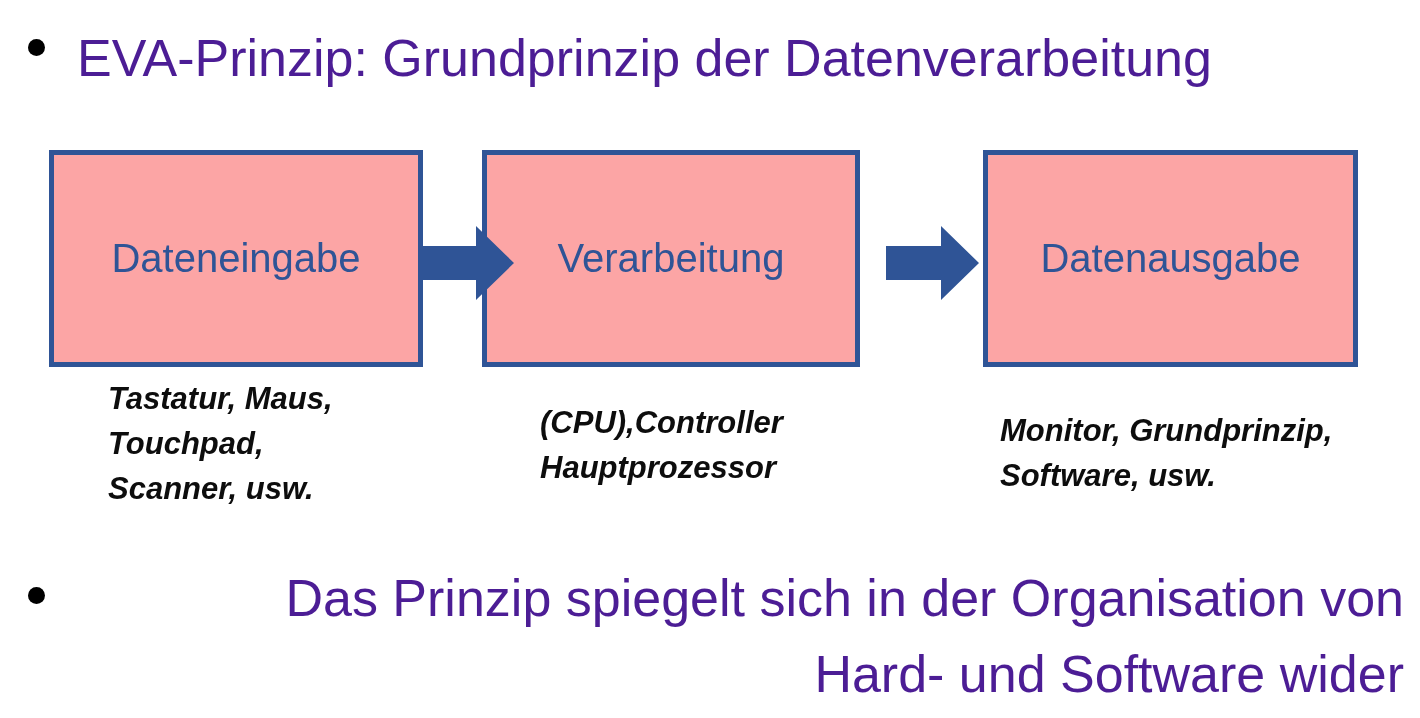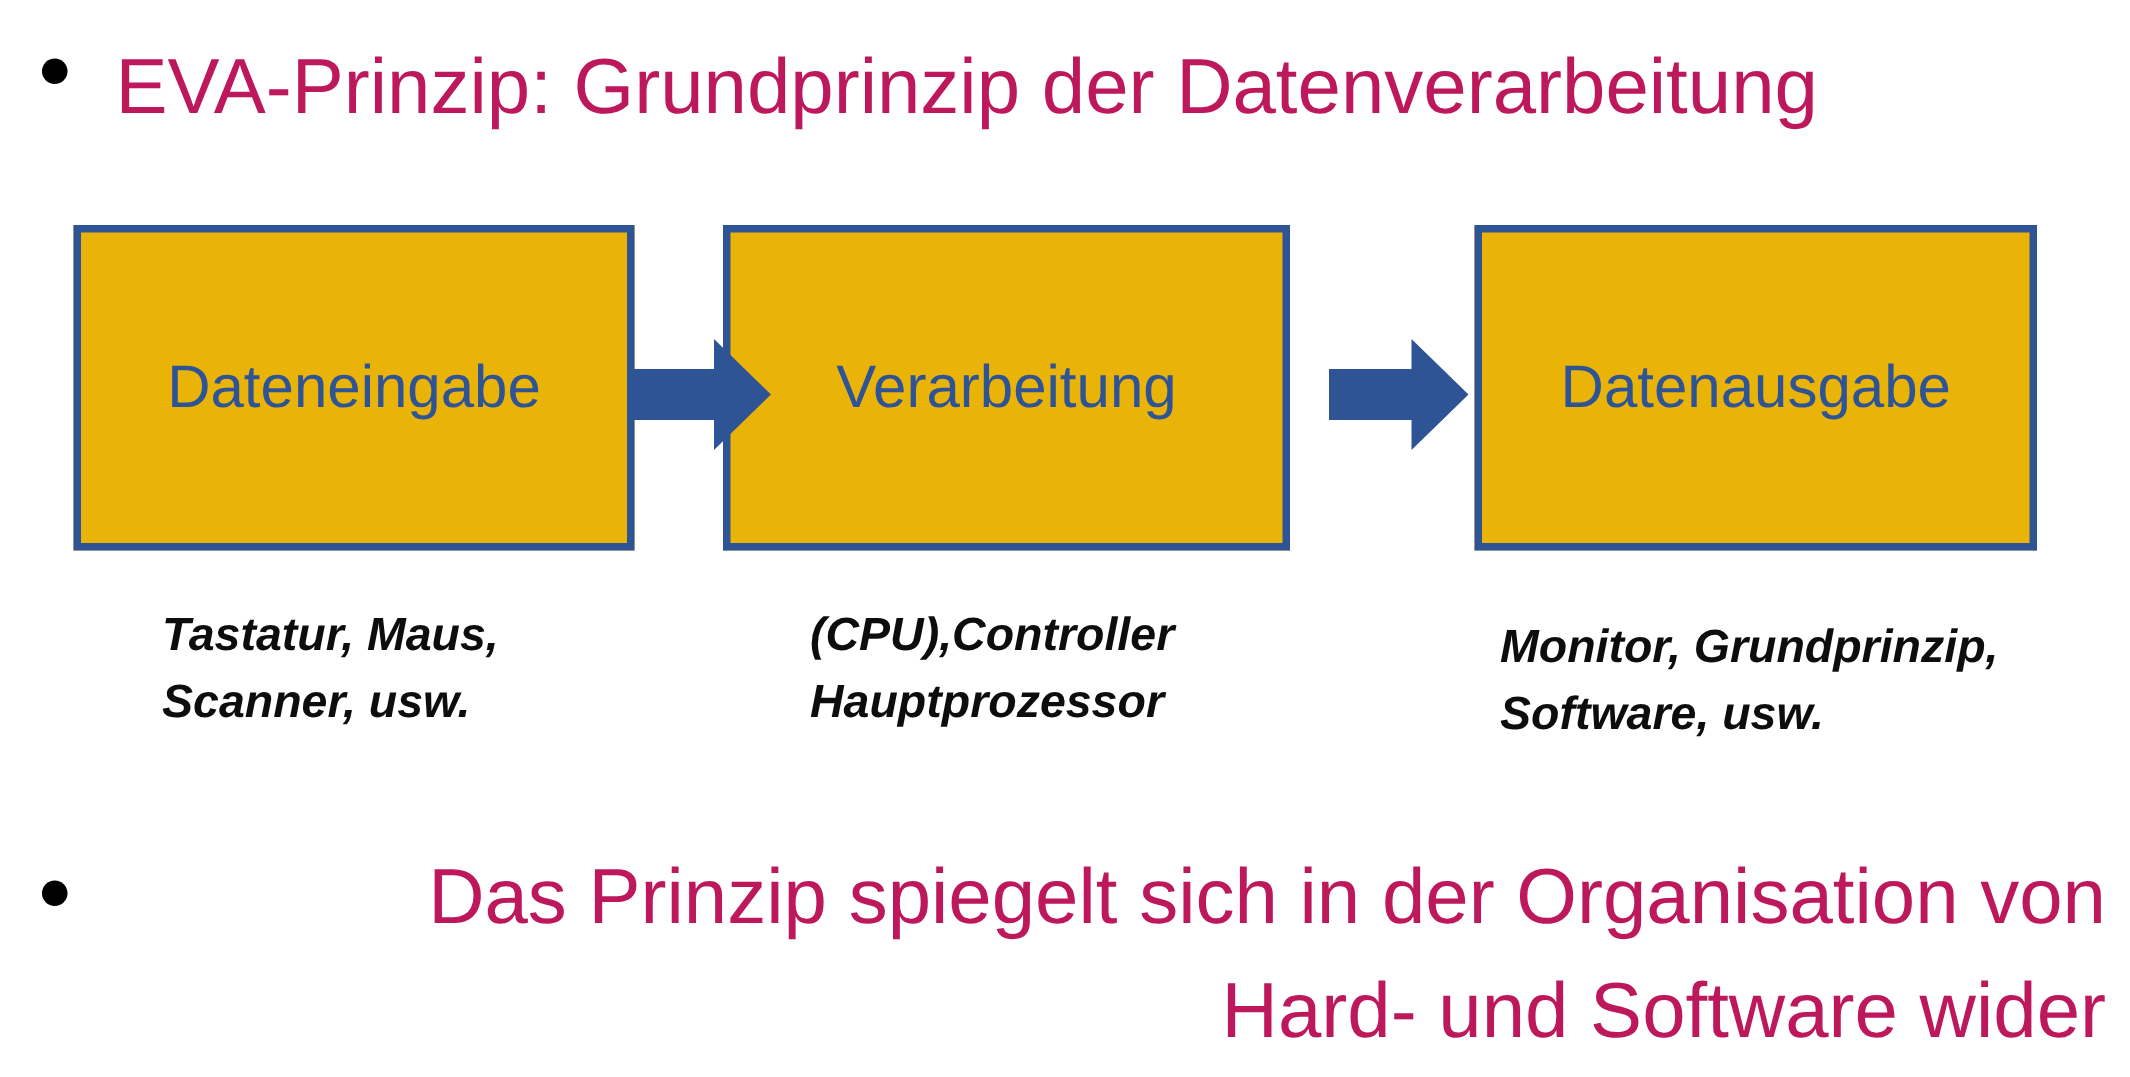--- a/index.html
+++ b/index.html
@@ -22,29 +22,29 @@
     height: 17px;
     border-radius: 50%;
     background: #000000;
   }
   .bullet-text {
     position: absolute;
     left: 77px;
     right: 16px;
     font-size: 52px;
     line-height: 76px;
-    color: #be185d;
+    color: #4c1d95;
     white-space: nowrap;
   }
   .flow-box {
     position: absolute;
     top: 150px;
     height: 217px;
     border: 5px solid var(--accent, #2F5496);
-    background: #eab308;
+    background: #fca5a5;
     box-sizing: border-box;
     display: flex;
     align-items: center;
     justify-content: center;
   }
   .flow-box .box-label {
     font-size: 40px;
     color: var(--accent, #2F5496);
     white-space: nowrap;
   }
@@ -61,21 +61,21 @@
   .arrow-2 { left: 886px; }
   .caption {
     position: absolute;
     font-size: 31px;
     line-height: 45px;
     font-weight: bold;
     font-style: italic;
     color: #0d0d0d;
     white-space: nowrap;
   }
-  .cap-input  { left: 108px;  top: 400px; }
+  .cap-input  { left: 108px;  top: 376px; }
   .cap-proc   { left: 540px;  top: 400px; }
   .cap-output { left: 1000px; top: 408px; }
 </style>
 </head>
 <body>
 
 <div class="slide">
 
   <div class="bullet-dot" style="left:28px; top:39px;"></div>
   <div class="bullet-text" style="top:20px;">EVA-Prinzip: Grundprinzip der Datenverarbeitung</div>
@@ -99,20 +99,21 @@
   </div>
 
   <div class="arrow arrow-2">
     <svg width="93" height="74" viewBox="0 0 93 74" aria-hidden="true">
       <polygon points="0,20 55,20 55,0 93,37 55,74 55,54 0,54" fill="currentColor"></polygon>
     </svg>
   </div>
 
   <div class="caption cap-input">
     <div>Tastatur, Maus,</div>
+    <div>Touchpad,</div>
     <div>Scanner, usw.</div>
   </div>
 
   <div class="caption cap-proc">
     <div>(CPU),Controller</div>
     <div>Hauptprozessor</div>
   </div>
 
   <div class="caption cap-output">
     <div>Monitor, Grundprinzip,</div>

